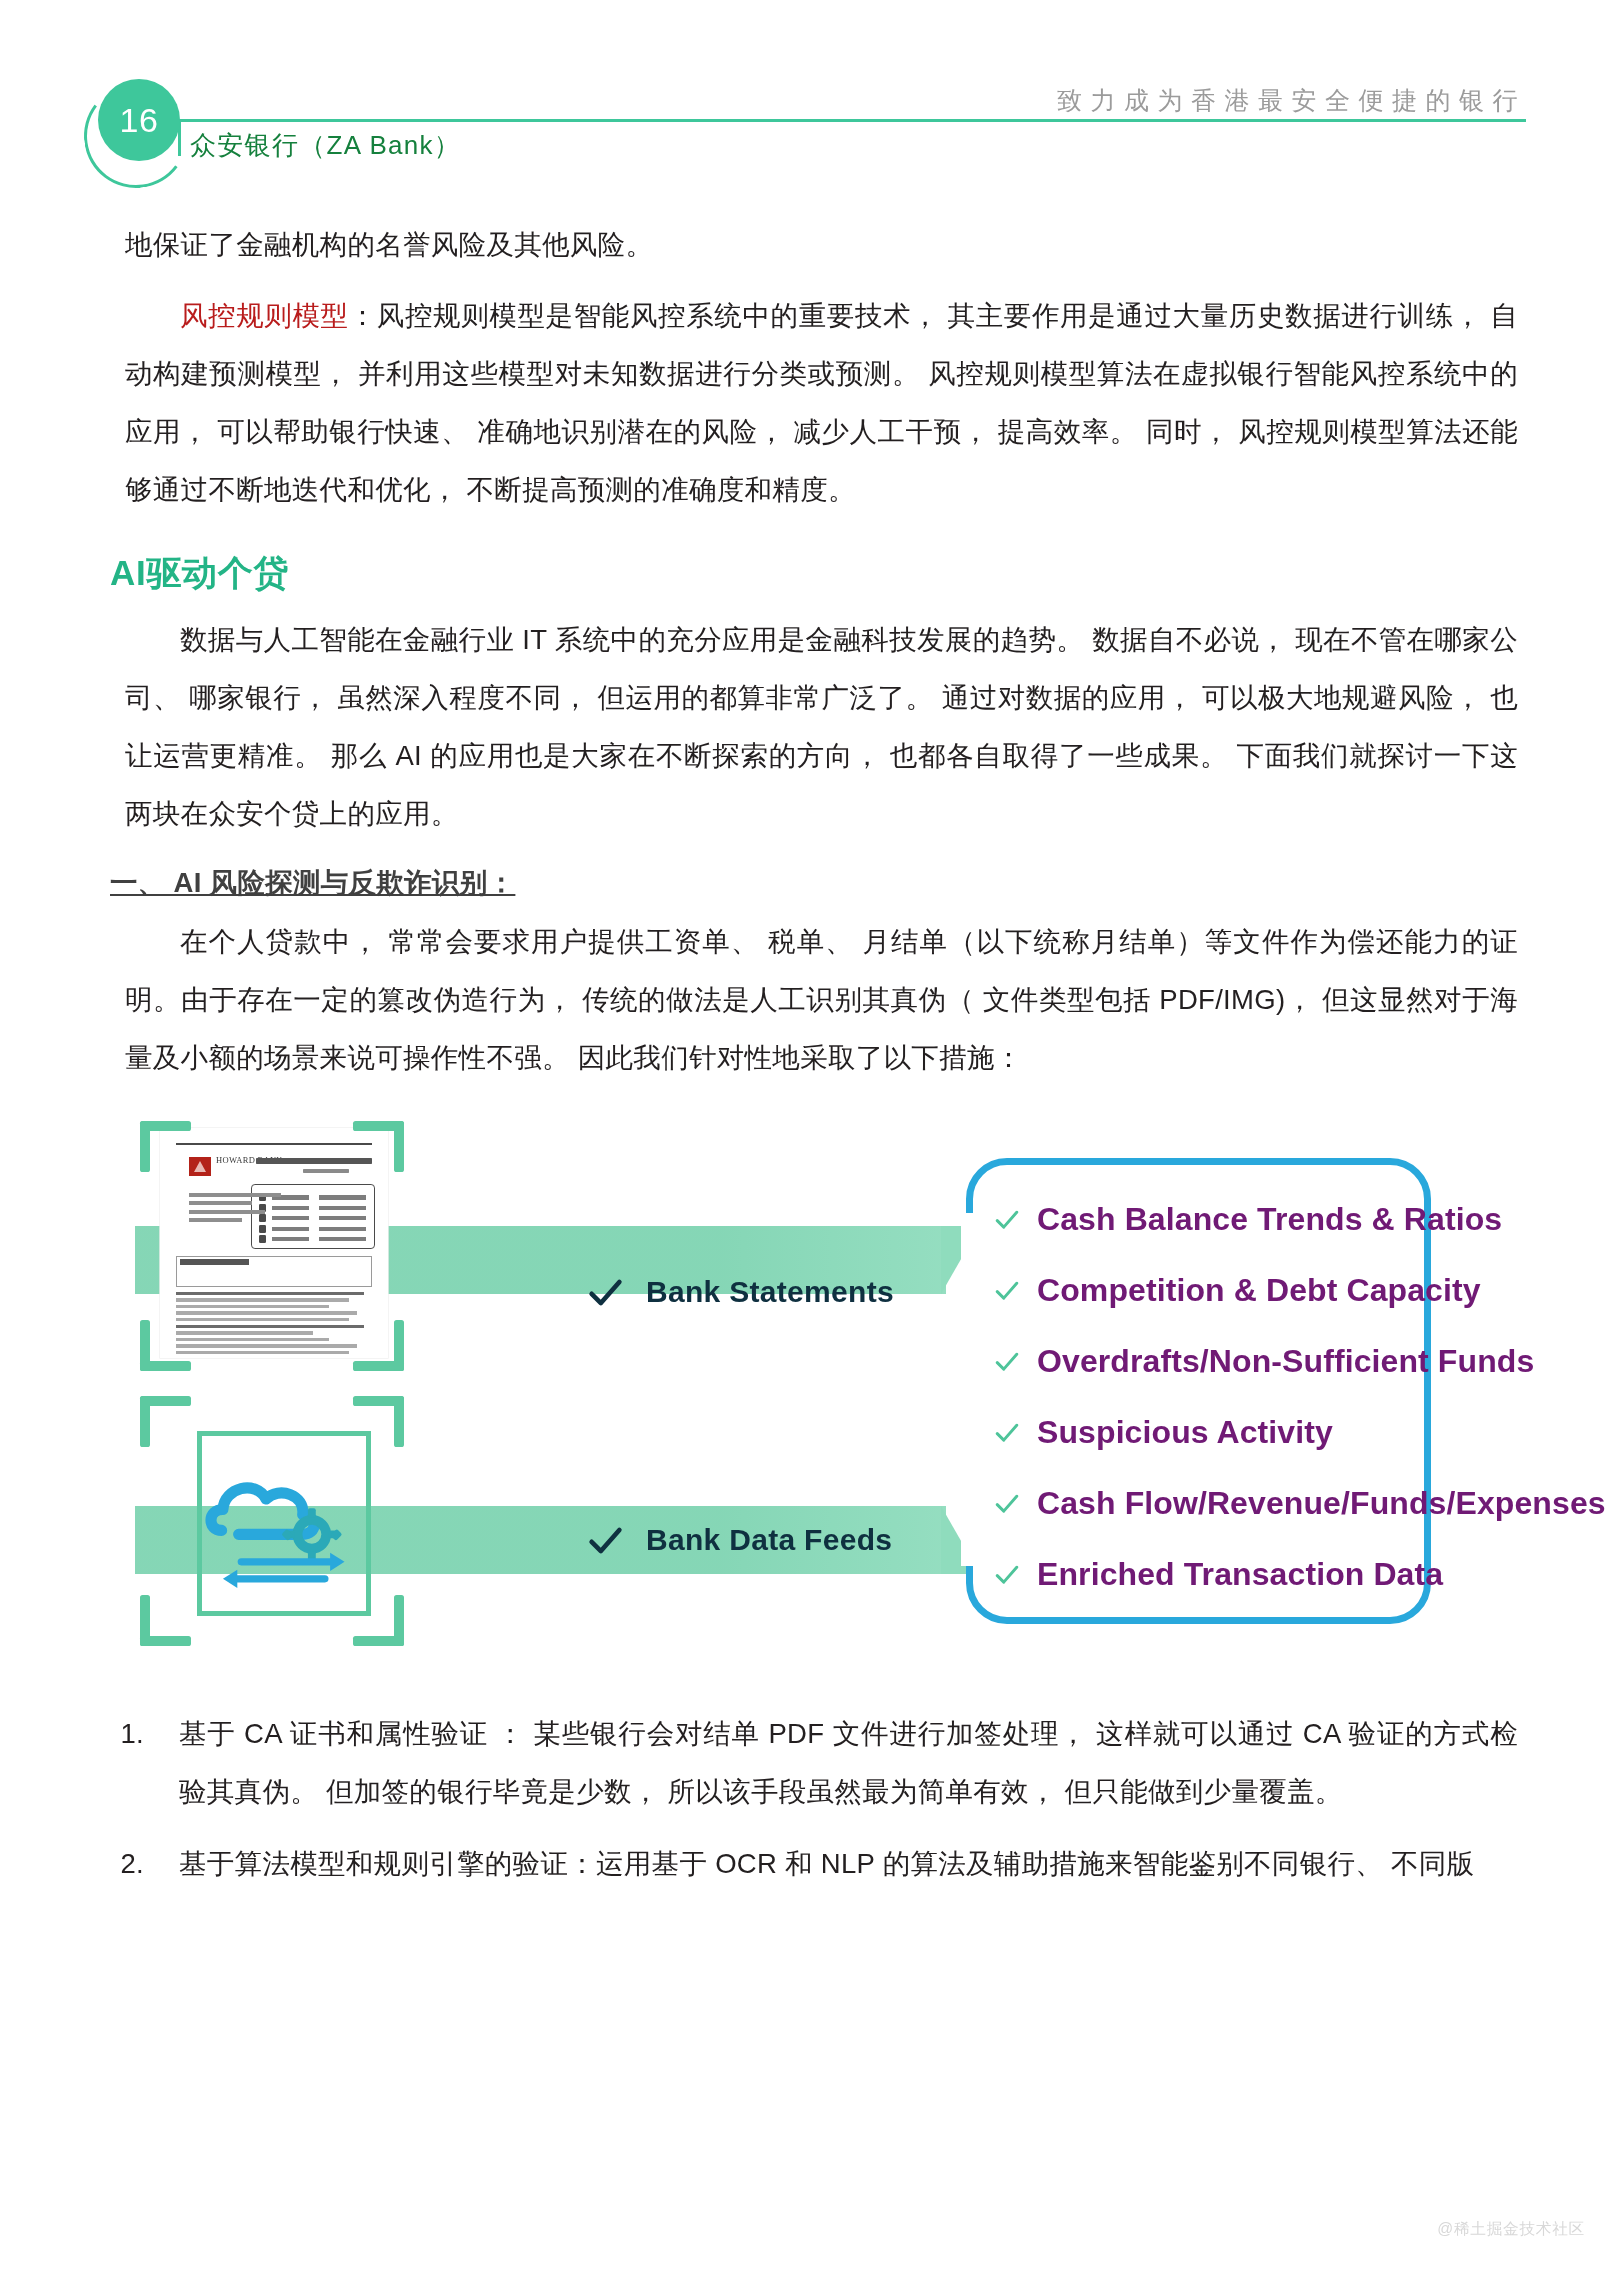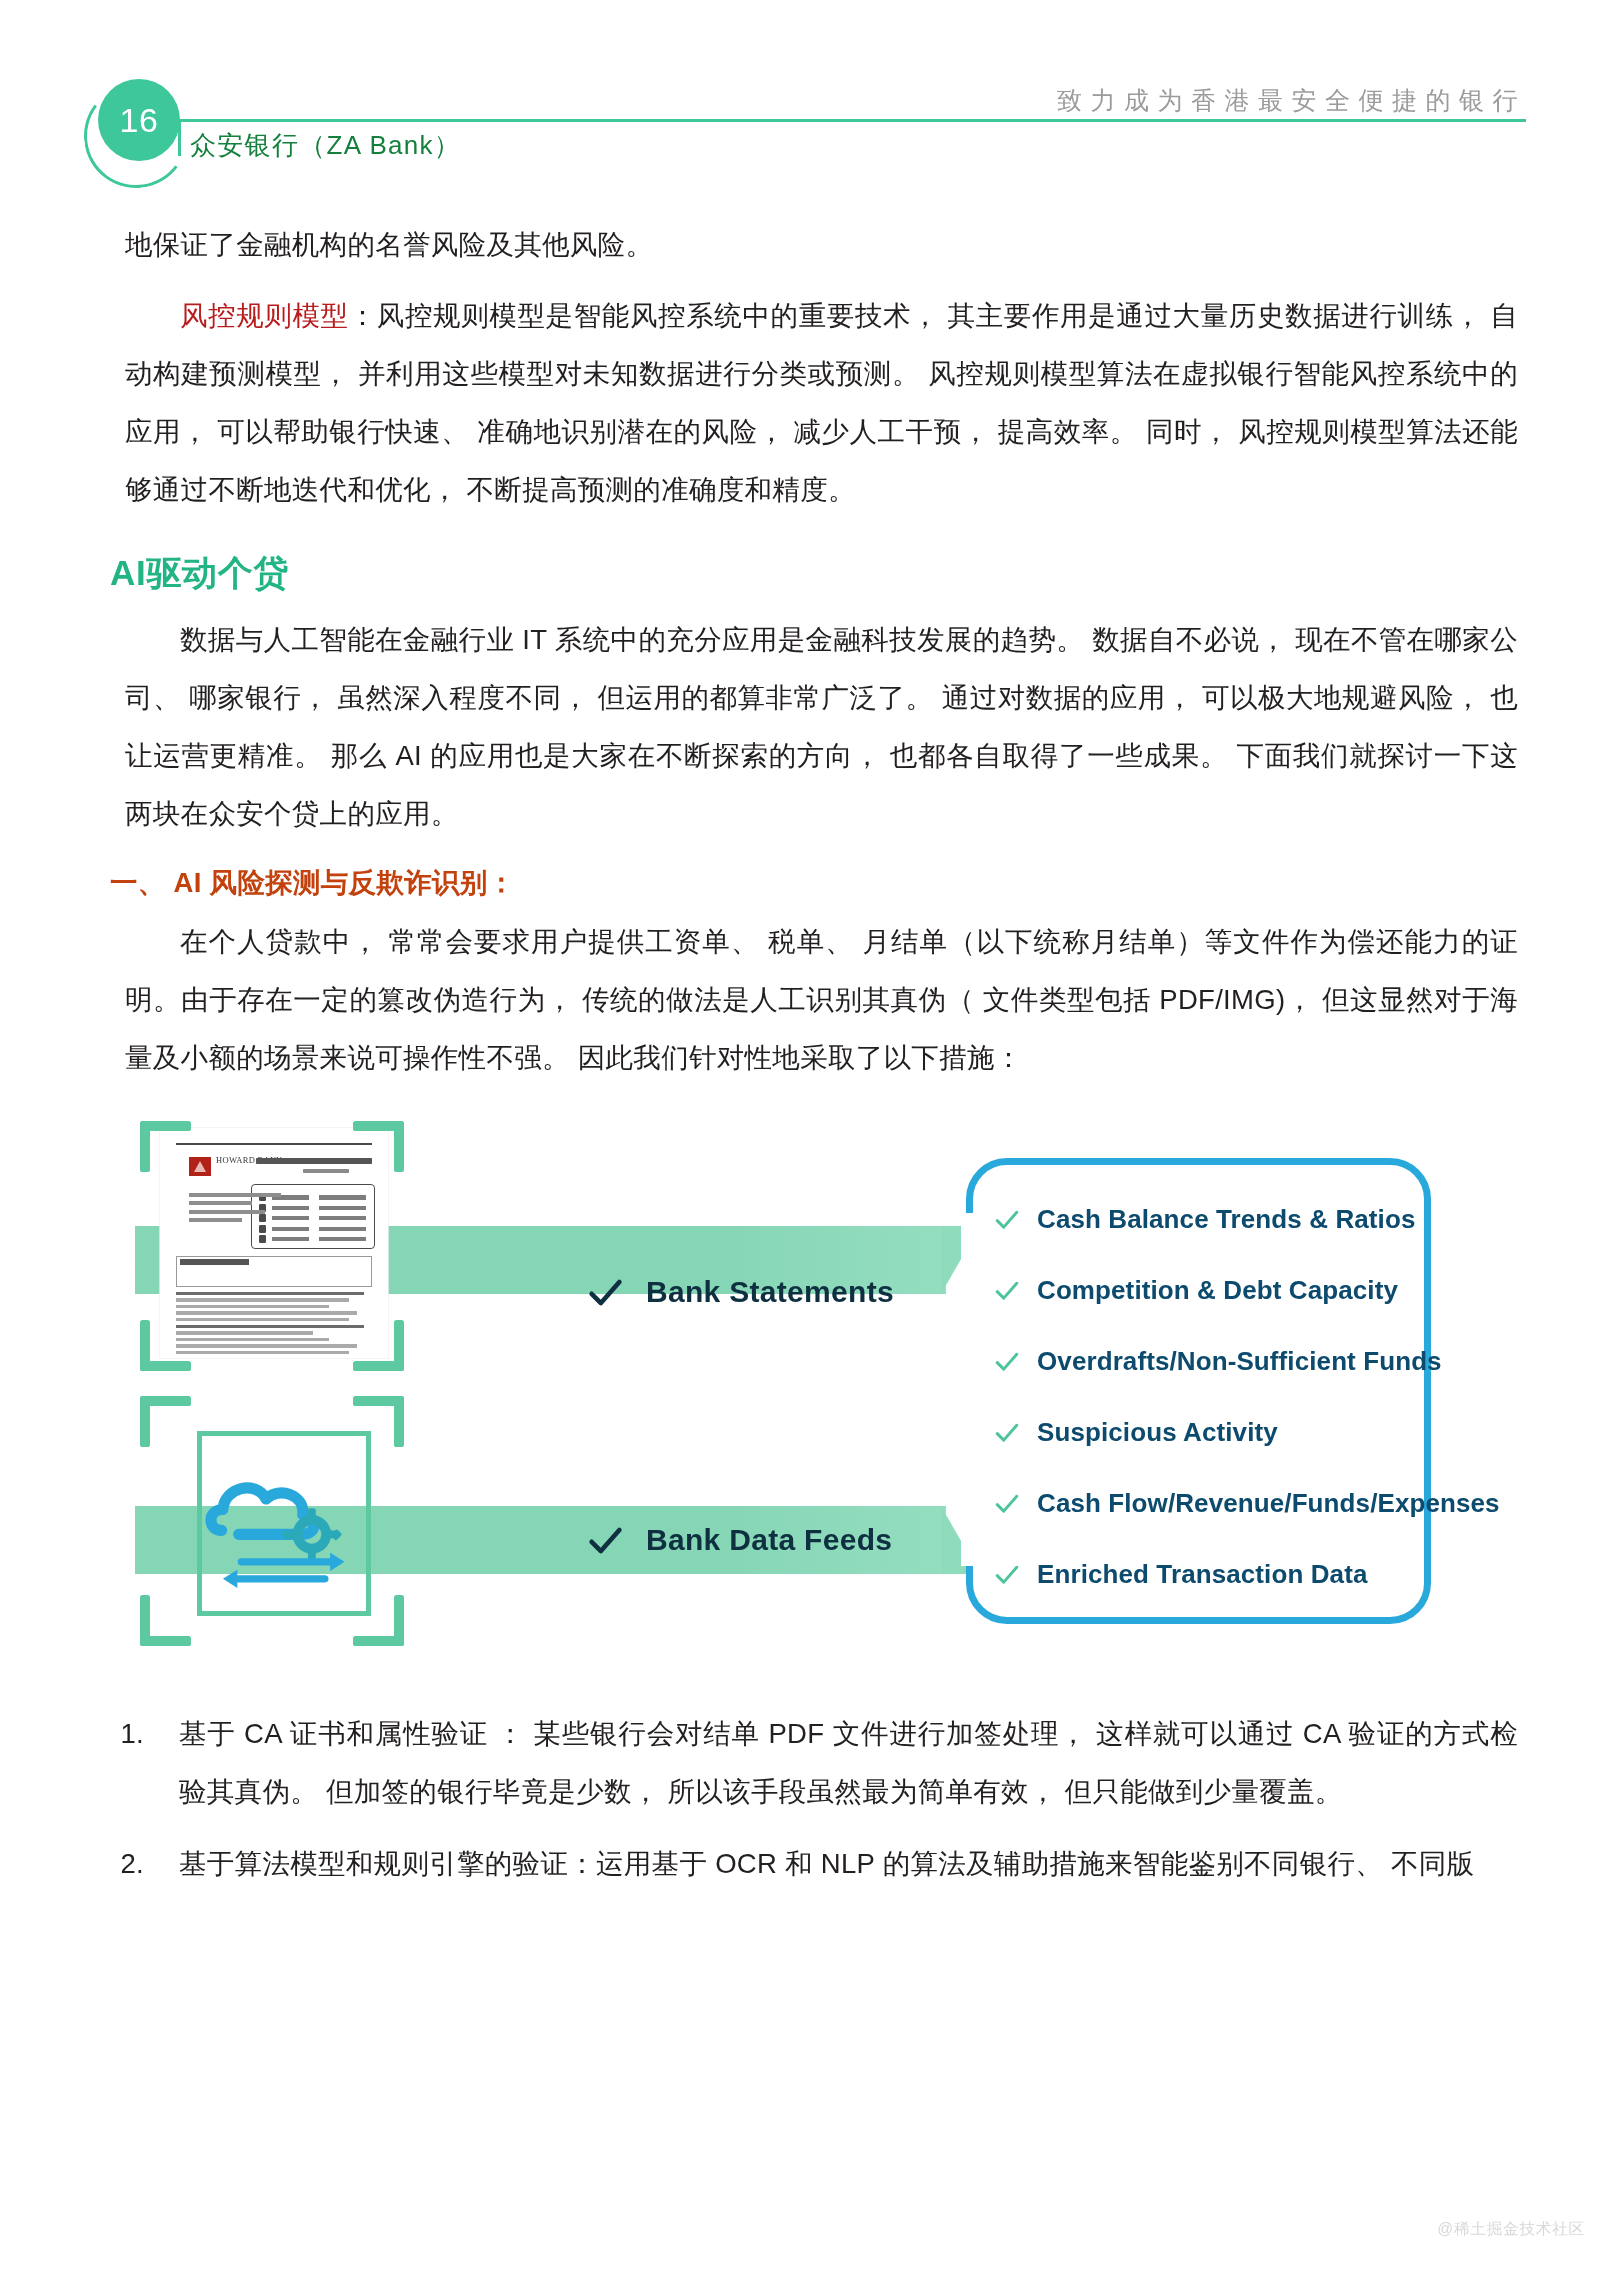--- a/index.html
+++ b/index.html
@@ -113,23 +113,24 @@
 
   .section-heading {
     font-size: 35px;
     font-weight: bold;
     color: #23b486;
     margin: 31px 0 14.4px 0;
     letter-spacing: 0.7px;
   }
   .sub-heading {
     font-size: 27.5px;
-    color: #c2410c;
+    color: #404040;
     margin: 22px 0 11.8px 0;
     letter-spacing: 0.3px;
+    text-decoration: underline;
   }
 
   
   .figure {
     position: relative;
     width: 1315px;
     height: 556px;
     margin: 34px 0 27.5px 25px;
     background: #ffffff;
   }
@@ -307,23 +308,23 @@
     width: 432px;
   }
   .panel-item {
     display: flex;
     align-items: center;
     gap: 17px;
     height: 71px;
   }
   .panel-item .check svg { width: 26px; height: 26px; display:block; }
   .panel-item .pi-text {
-    font-size: 26px;
+    font-size: 32px;
     font-weight: bold;
-    color: #0c4a6e;
+    color: #701a75;
     white-space: nowrap;
     letter-spacing: 0.1px;
   }
 
   
   .num-list {
     margin: 3.9px 0 0 0;
     padding: 0;
     list-style: none;
   }

